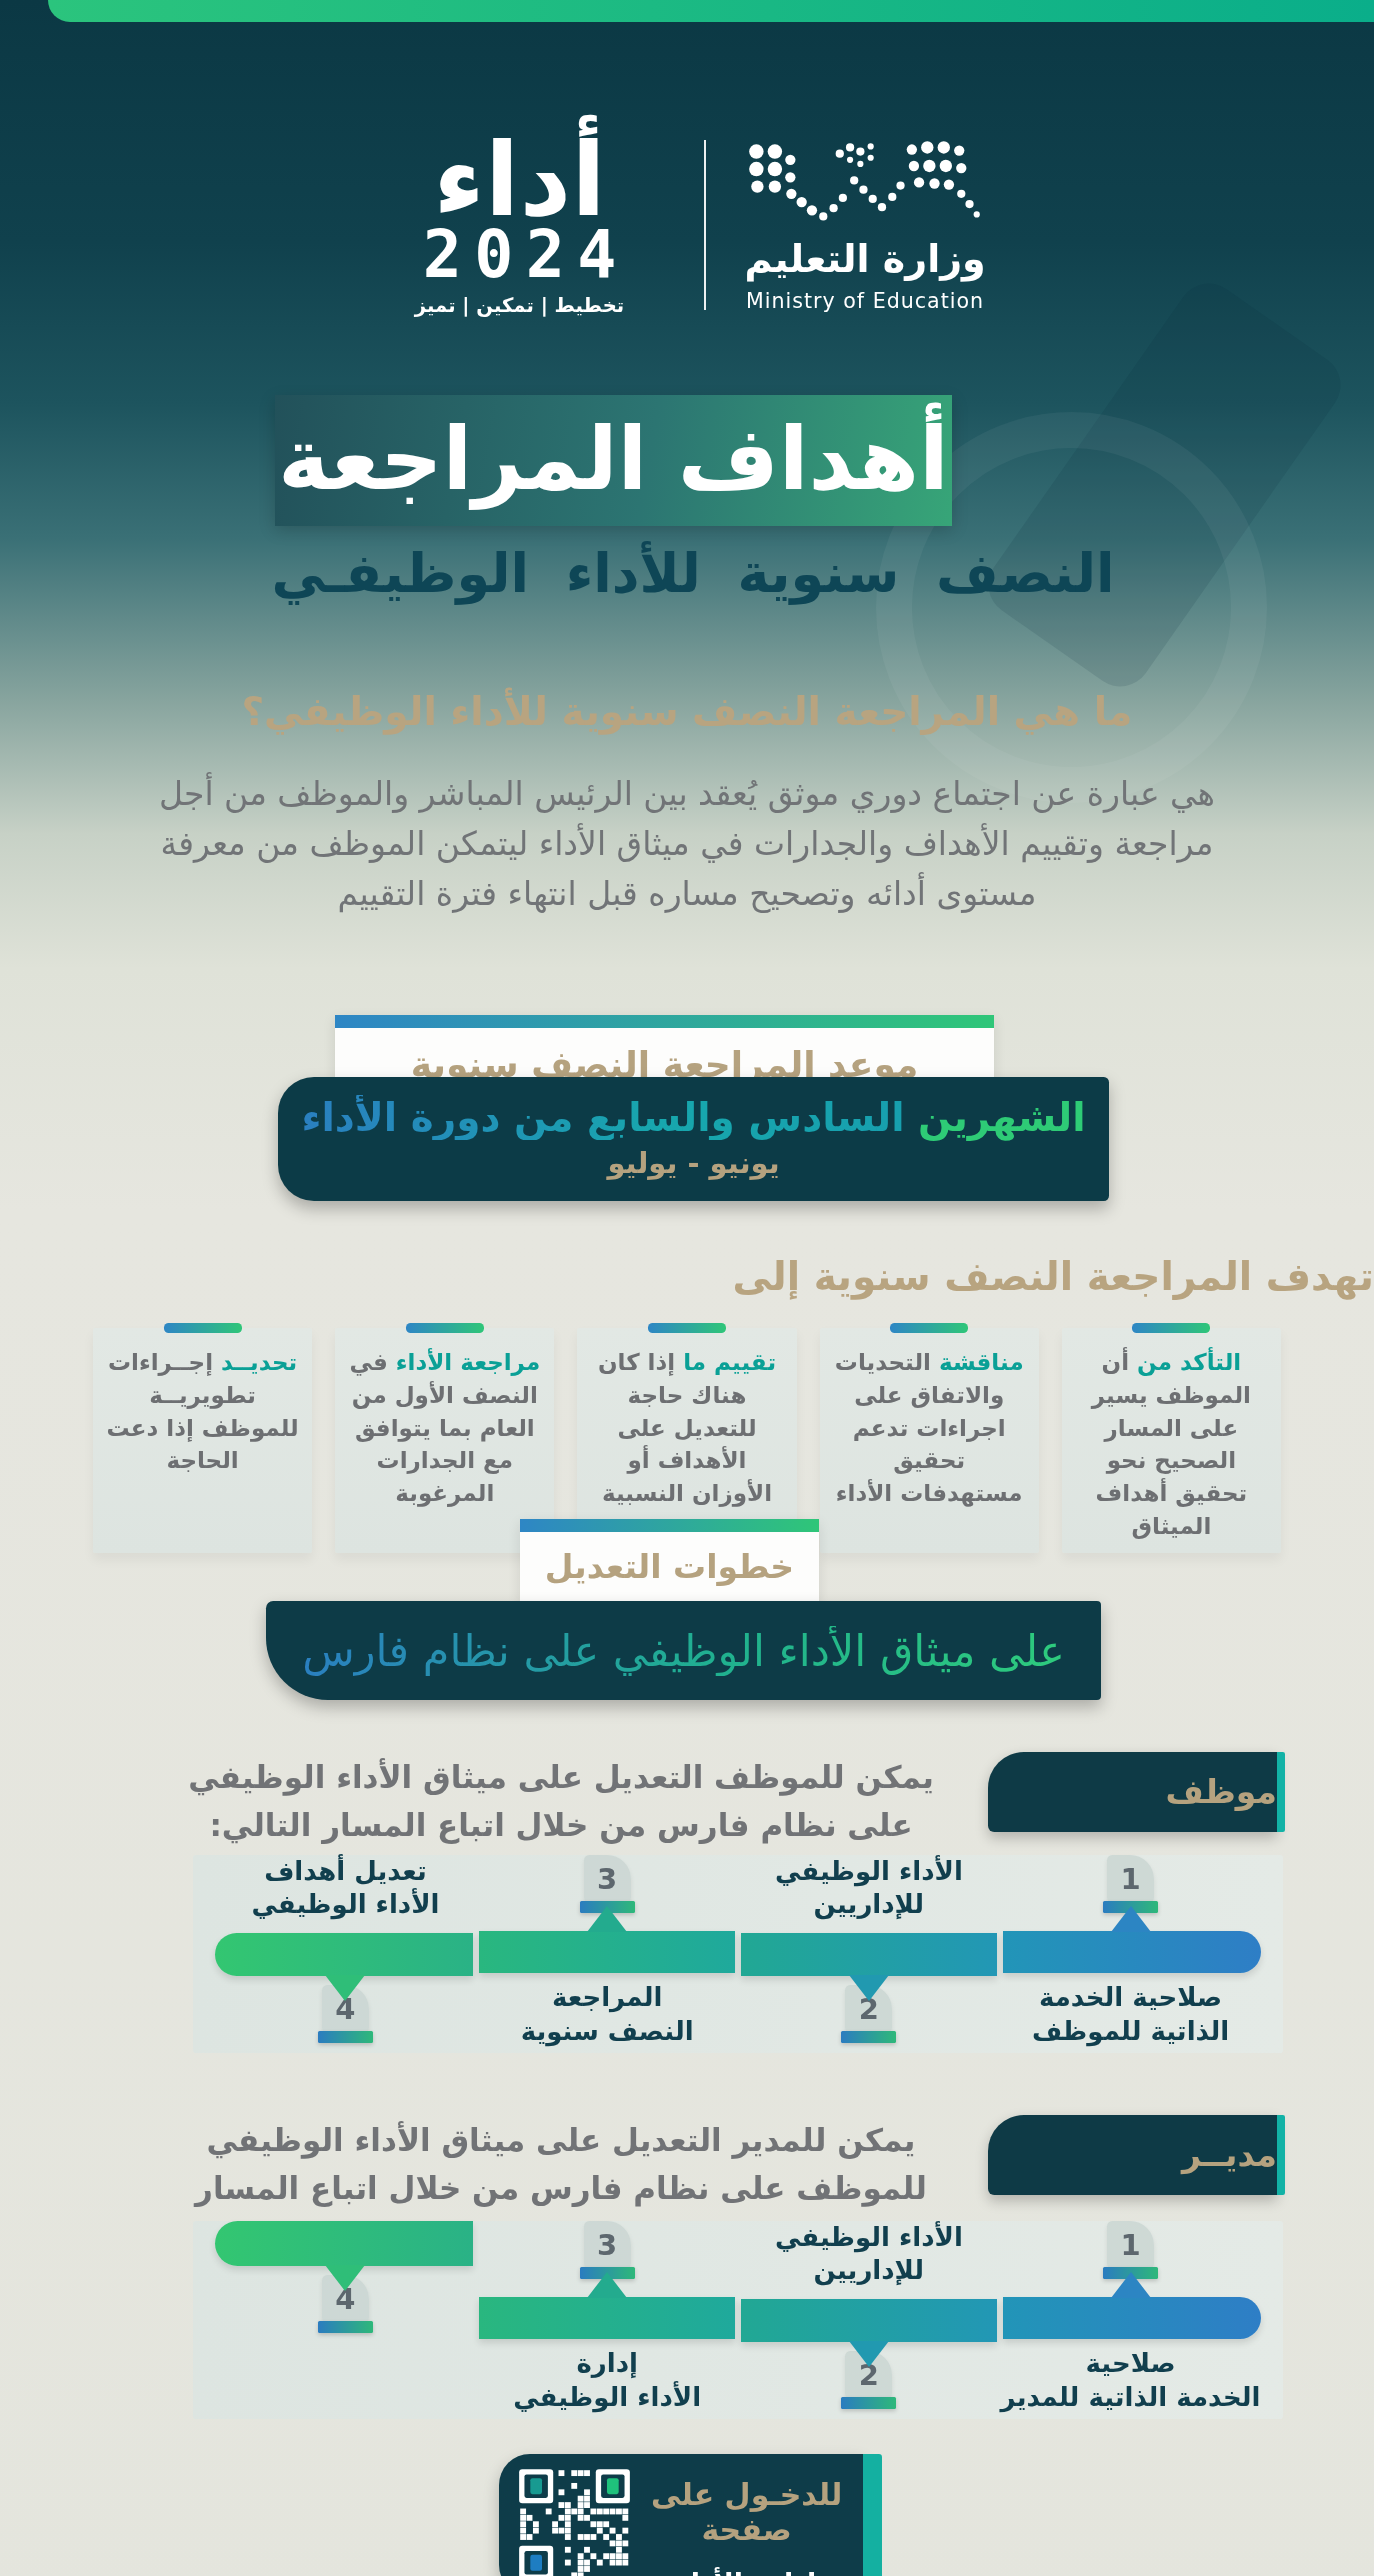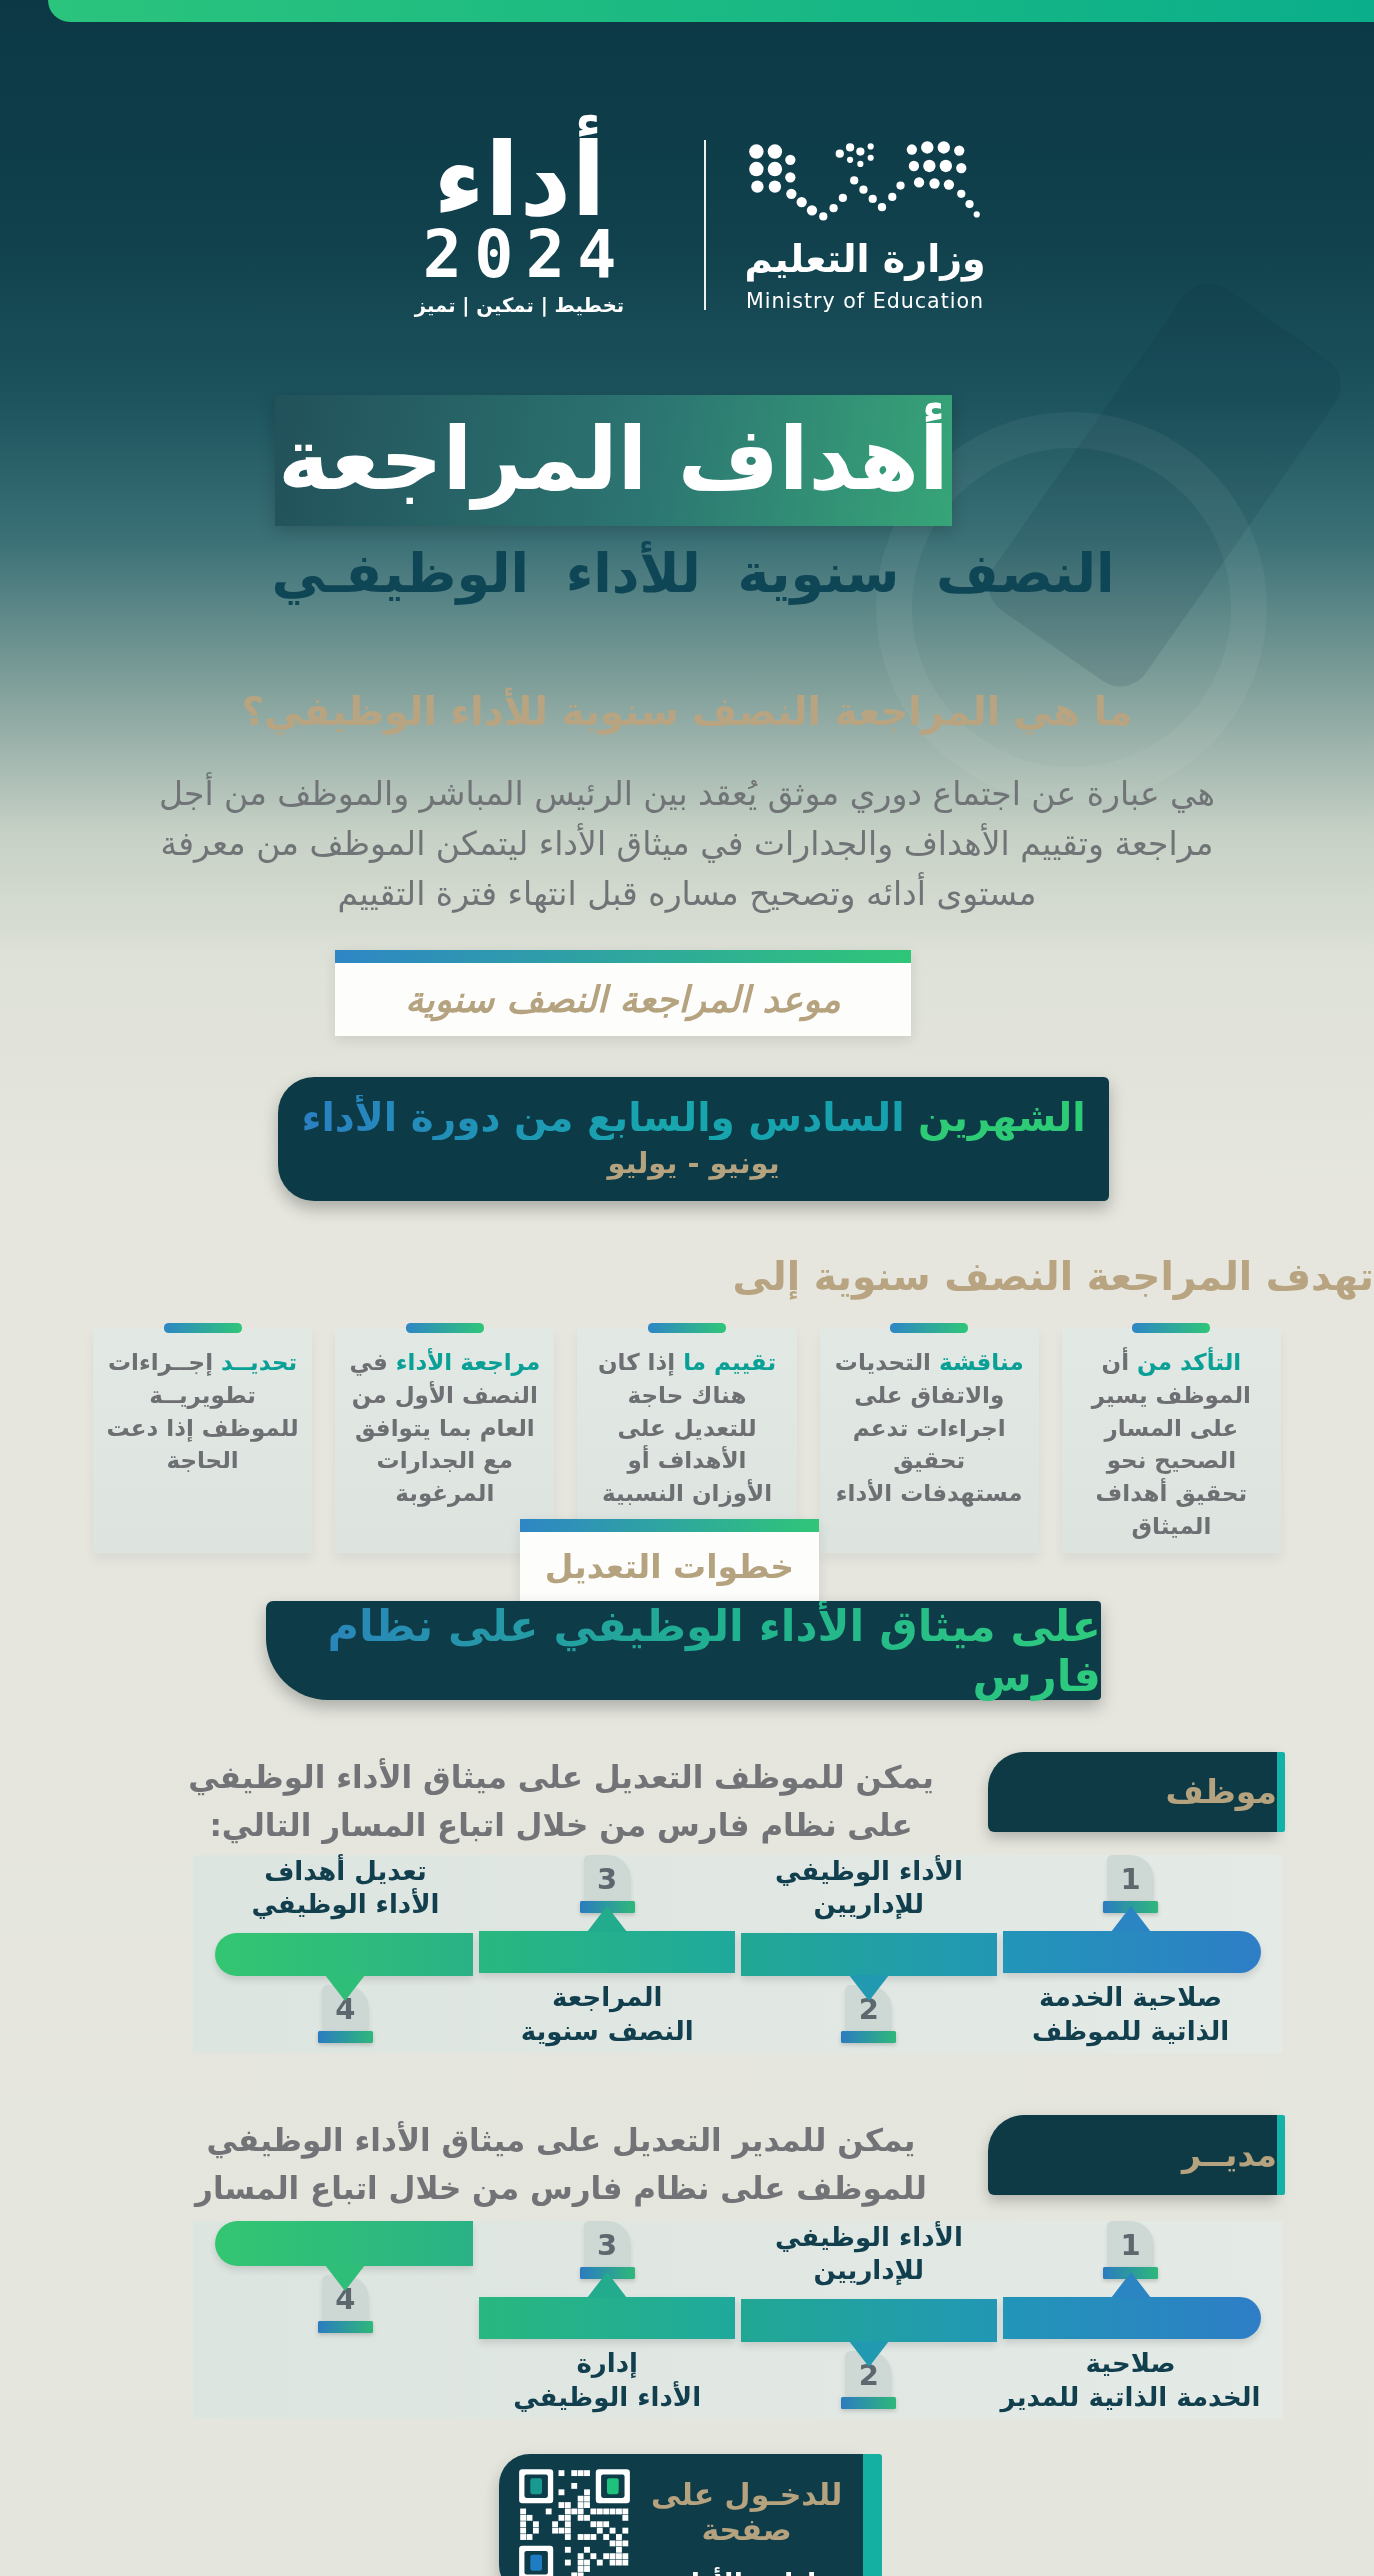--- a/index.html
+++ b/index.html
@@ -36,21 +36,21 @@
 
   .question{position:absolute; top:689px; left:0; width:100%; text-align:center;
             font-size:39px; font-weight:900; color:#b8a480;}
   .answer{position:absolute; top:769px; left:146px; width:1082px; text-align:center;
           font-size:33px; line-height:1.52; color:#717477; font-weight:500;}
 
   
   .headcard{position:absolute; background:#fdfdfc; box-shadow:0 4.1px 12.4px rgba(0,0,0,0.10);}
   .headcard .hbar{height:13.4px; background:linear-gradient(90deg,#2e86c5,#2fc678);}
   .headcard .htxt{text-align:center; color:#b5a27f; font-weight:900;}
-  .sched-card{left:335px; top:950px; width:576px;font-style:italic;}
+  .sched-card{left:335px; top:1015px; width:659px;}
   .sched-card .htxt{font-size:36px; line-height:73px;}
   .steps-card{left:520px; top:1519px; width:299px;}
   .steps-card .htxt{font-size:33px; line-height:70px;}
 
   
   .datebox{position:absolute; left:278px; top:1077px; width:831px; height:124px;
            background:#0c3b47; border-radius:36px 5.2px 5.2px 36px; text-align:center;
            box-shadow:0 7.2px 15.5px rgba(0,0,0,0.25);}
   .datebox .l1{margin-top:17.5px; font-size:39px; font-weight:900;}
   .datebox .lead-green{color:#2ecb76;}
@@ -68,21 +68,21 @@
                width:78px; height:9.3px; border-radius:4.6px;
                background:linear-gradient(90deg,#2e86c5,#2fc678);}
   .gcard .gtxt{font-size:23px; line-height:1.42; color:#6d6f72; text-align:center; font-weight:600; margin-top:7.2px;}
   .gcard .lead{color:#0aa096; font-weight:900;}
 
   
   .steps-box{position:absolute; left:266px; top:1601px; width:835px; height:99px;
              background:#0d3b47; border-radius:7.2px 4.1px 4.1px 62px;
              display:flex; align-items:center; justify-content:center;
              box-shadow:0 7.2px 15.5px rgba(0,0,0,0.25);}
-  .steps-box .s{font-size:43px; font-weight:700;
+  .steps-box .s{font-size:43px; font-weight:400;
                 background:linear-gradient(90deg,#2a7fc0 0%,#20b18f 55%,#2ecb7d 100%);
                 -webkit-background-clip:text; background-clip:text; color:transparent;}
 
   
   .role-tab{position:absolute; width:289px; height:80px; background:#0e3a46;
             border-radius:36px 0 0 6.2px; box-shadow:0 5.2px 12.4px rgba(0,0,0,0.22);}
   .role-tab::after{content:""; position:absolute; right:-8.2px; top:0; width:8.2px; height:100%;
                    background:#12b2a6; border-radius:0 2.1px 2.1px 0;}
   .role-tab .rt{font-size:33px; font-weight:900; color:#b5a27f; text-align:right; line-height:80px;}
   .emp-tab{left:988px; top:1752px;}

